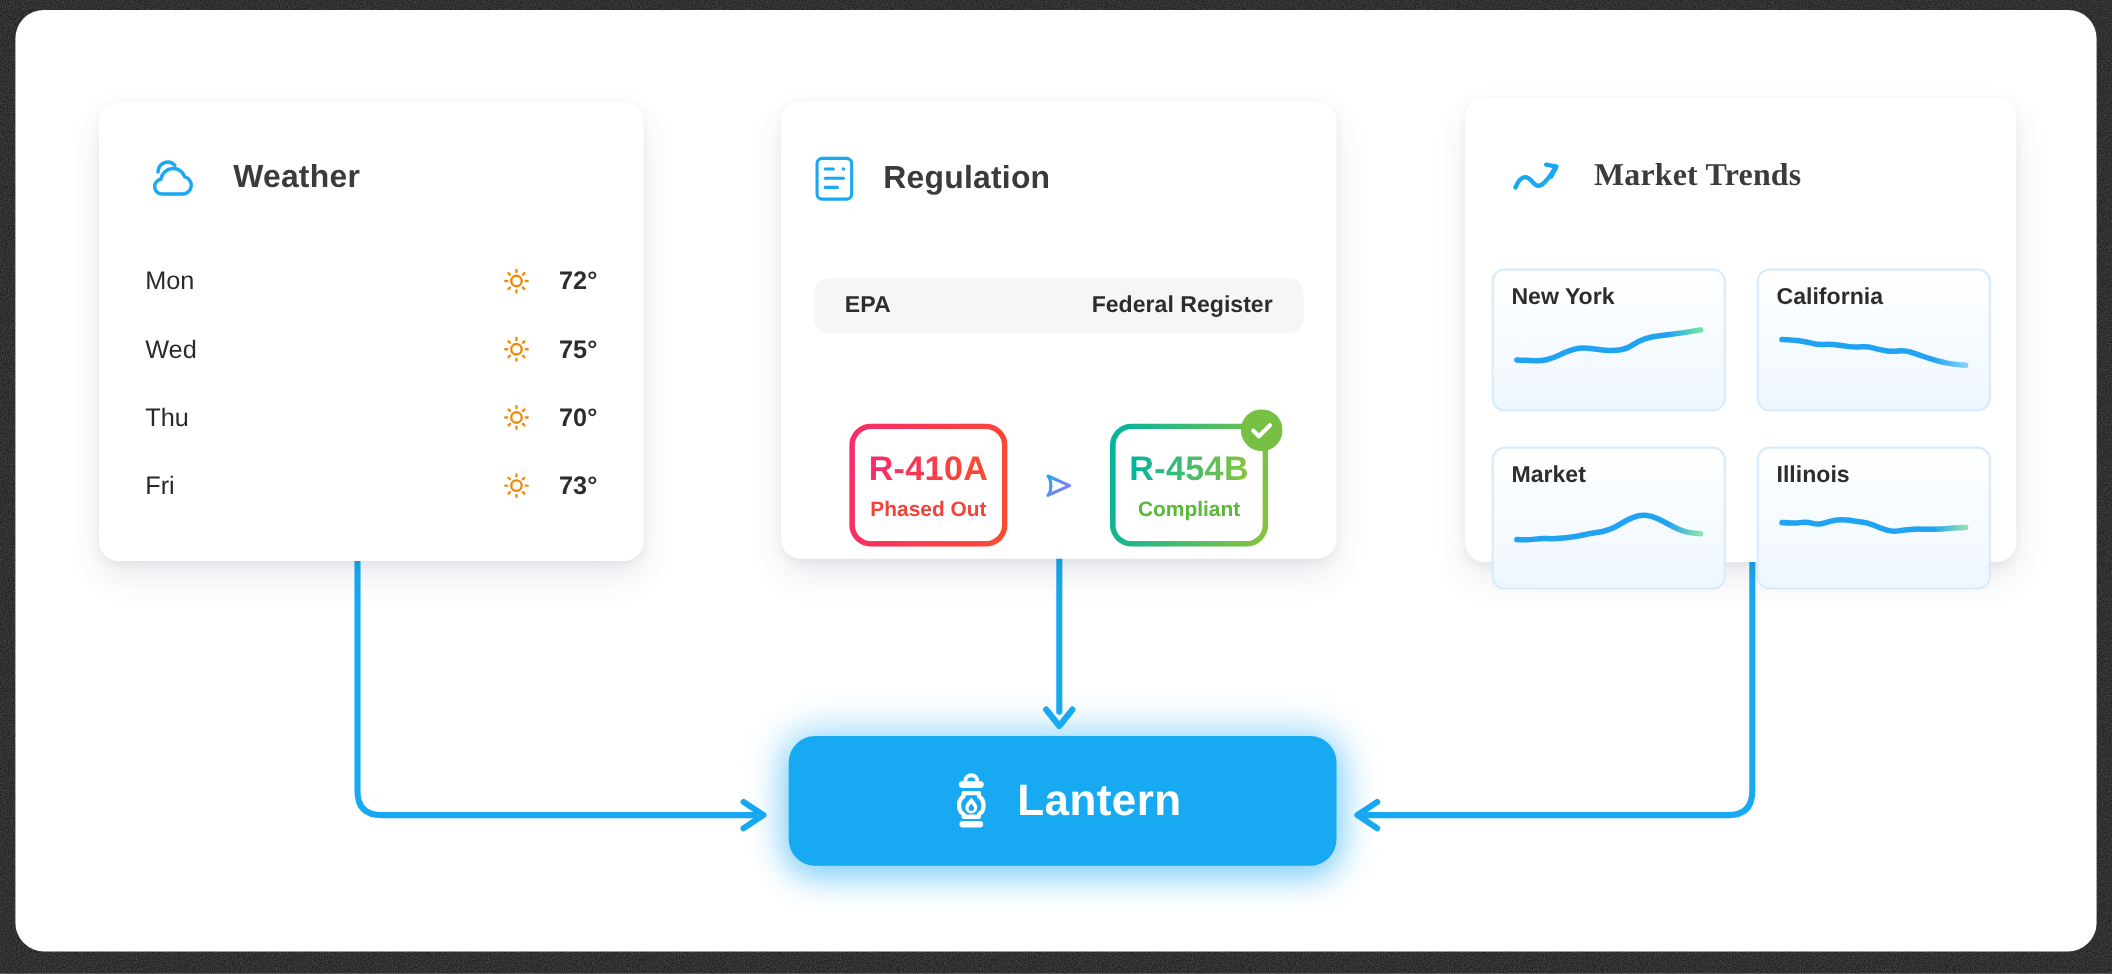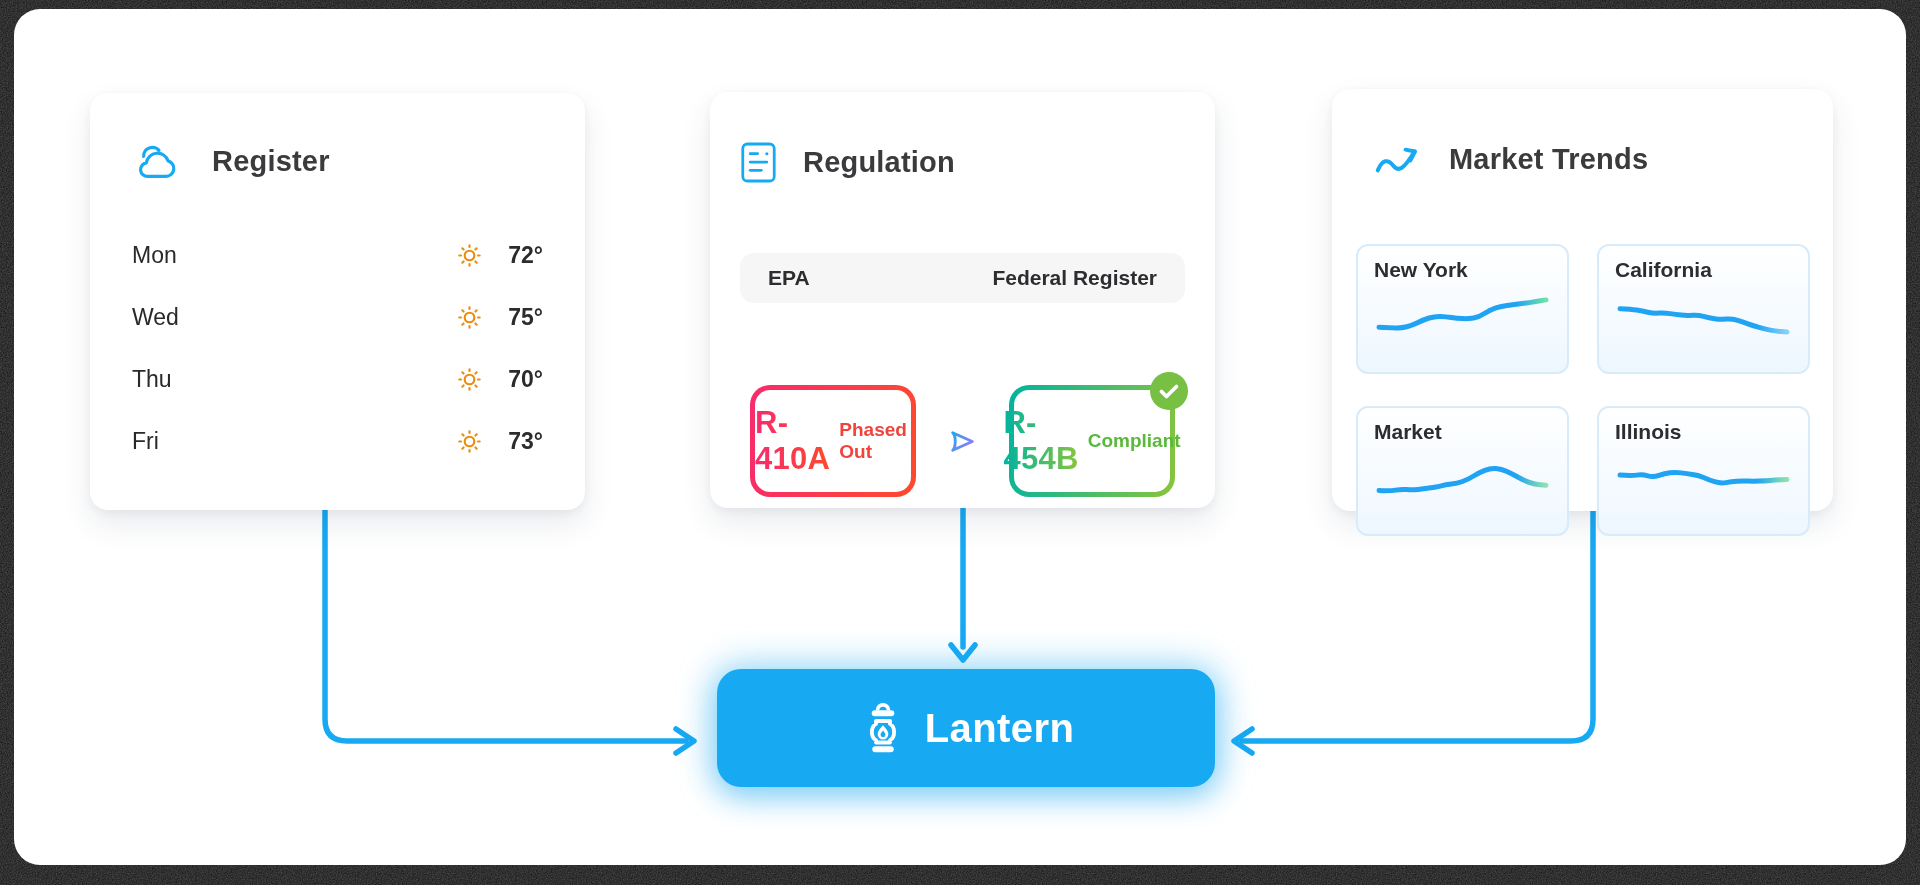--- a/index.html
+++ b/index.html
@@ -24,22 +24,22 @@
   .w-icon.sunny{color:var(--sun,#f08c0a);}
   .w-icon.cloudy{color:var(--cloudgray,#6b6b6e);}
   .w-temp{font-size:23px;font-weight:600;color:#2c2c2e;min-width:48px;text-align:right;}
 
   
   .regulation{left:696px;top:83px;width:505px;height:416px;padding:30px 30px 20px;}
   .pill{margin-top:50px;height:50px;border-radius:14px;background:#f6f6f7;display:flex;
     align-items:center;justify-content:space-between;padding:0 28px;}
   .pill span{font-size:21px;font-weight:600;color:#2d2d2f;}
   .chips{margin-top:82px;display:flex;align-items:center;justify-content:center;gap:30px;}
-  .chip{position:relative;width:166px;height:112px;border-radius:20px;border:5px solid transparent;
-    display:flex;flex-direction:row;align-items:center;justify-content:center;gap:9px;box-sizing:border-box;}
+  .chip{position:relative;width:144px;height:112px;border-radius:20px;border:5px solid transparent;
+    display:flex;flex-direction:column;align-items:center;justify-content:center;gap:9px;box-sizing:border-box;}
   .chip.red{background:linear-gradient(#fff,#fff) padding-box,
     linear-gradient(100deg,var(--red1,#f72b6d),var(--red2,#fd4a2d)) border-box;}
   .chip.green{background:linear-gradient(#fff,#fff) padding-box,
     linear-gradient(100deg,var(--green1,#00b3a0),var(--green2,#8ac43b)) border-box;}
   .chip-code{font-size:31px;font-weight:800;letter-spacing:.3px;}
   .grad-red{background:linear-gradient(90deg,var(--red1,#f72b6d),var(--red2,#fd4a2d));
     -webkit-background-clip:text;background-clip:text;color:transparent;}
   .grad-green{background:linear-gradient(90deg,var(--green1,#00b3a0),var(--green2,#8ac43b));
     -webkit-background-clip:text;background-clip:text;color:transparent;}
   .chip-status{font-size:19px;font-weight:600;}
@@ -91,21 +91,21 @@
     </svg>
 
     <section class="card weather">
       <div class="card-header">
         <span class="hdr-icon">
           <svg viewBox="0 0 58 46" width="54" height="43" fill="none" stroke="currentColor" stroke-width="3.4" stroke-linecap="round" stroke-linejoin="round">
             <path d="M12.5 17.5 A9.5 9.5 0 0 1 29 11"></path>
             <path d="M17 39 h19.5 a8.5 8.5 0 0 0 2.2 -16.7 12 12 0 0 0 -23.3 2.2 A7.3 7.3 0 0 0 17 39 z"></path>
           </svg>
         </span>
-        <h2 class="card-title">Register</h2>
+        <h2 class="card-title">Weather</h2>
       </div>
       <div class="w-rows" id="weather-rows">
           <div class="w-row">
             <span class="w-day">Mon</span>
             <span class="w-right">
               <span class="w-icon sunny">
                 <svg viewBox="0 0 26 26" width="27" height="27">
                   <g fill="none" stroke="currentColor" stroke-width="2.1" stroke-linecap="round">
                     <circle cx="13" cy="13" r="4.6"></circle>
                     <path d="M13 3.2v1.6M13 21.2v1.6M3.2 13h1.6M21.2 13h1.6M6.1 6.1l1.2 1.2M18.7 18.7l1.2 1.2M19.9 6.1l-1.2 1.2M7.3 18.7l-1.2 1.2"></path>
@@ -200,21 +200,21 @@
               <path d="M11.5 19.5 L16.5 24.5 L26.5 14.5" fill="none" stroke="#fff" stroke-width="3.8" stroke-linecap="round" stroke-linejoin="round"></path>
             </svg>
           </span>
           <span class="chip-code grad-green">R-454B</span>
           <span class="chip-status">Compliant</span>
         </div>
       </div>
     </section>
 
     <section class="card market">
-      <div class="card-header" style="padding-left:18px;">
+      <div class="card-header" style="padding-left:18px;font-family:Liberation Serif, serif;">
         <span class="hdr-icon">
           <svg viewBox="0 0 52 40" width="49" height="38" fill="none" stroke="currentColor" stroke-width="4.2" stroke-linecap="round" stroke-linejoin="round">
             <path d="M4 31 C9 19 15 19 20.5 26 C26 33 31.5 30 43 11"></path>
             <path d="M33.5 9 L43.5 11 L38.5 20.5"></path>
           </svg>
         </span>
         <h2 class="card-title">Market Trends</h2>
       </div>
       <div class="m-grid" id="market-grid">
           <div class="tile">

